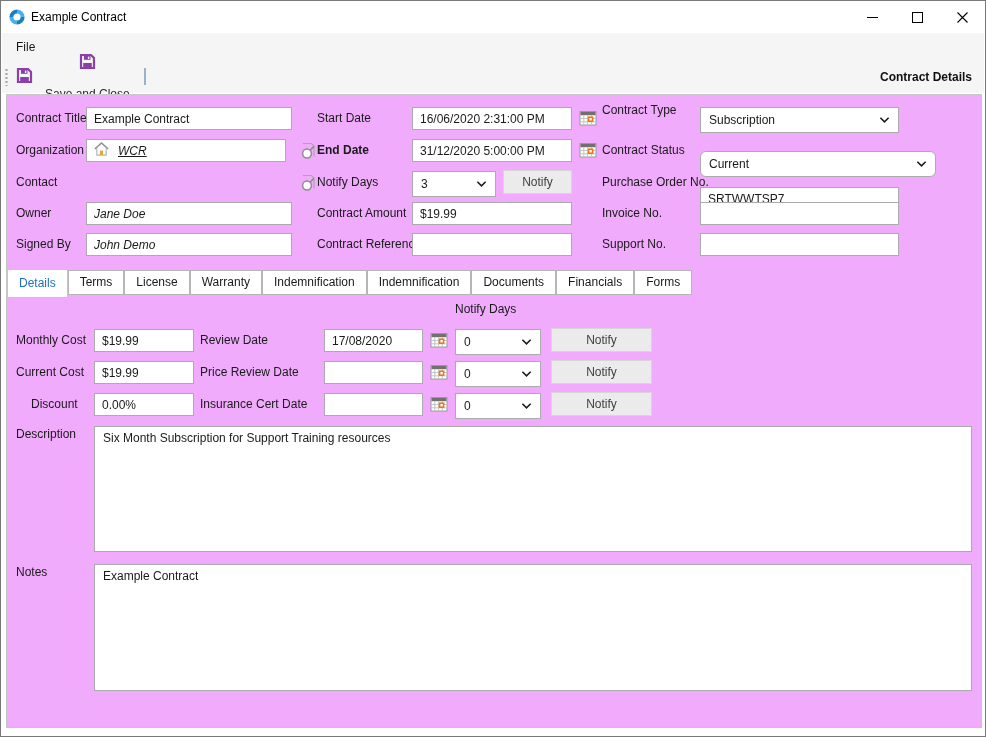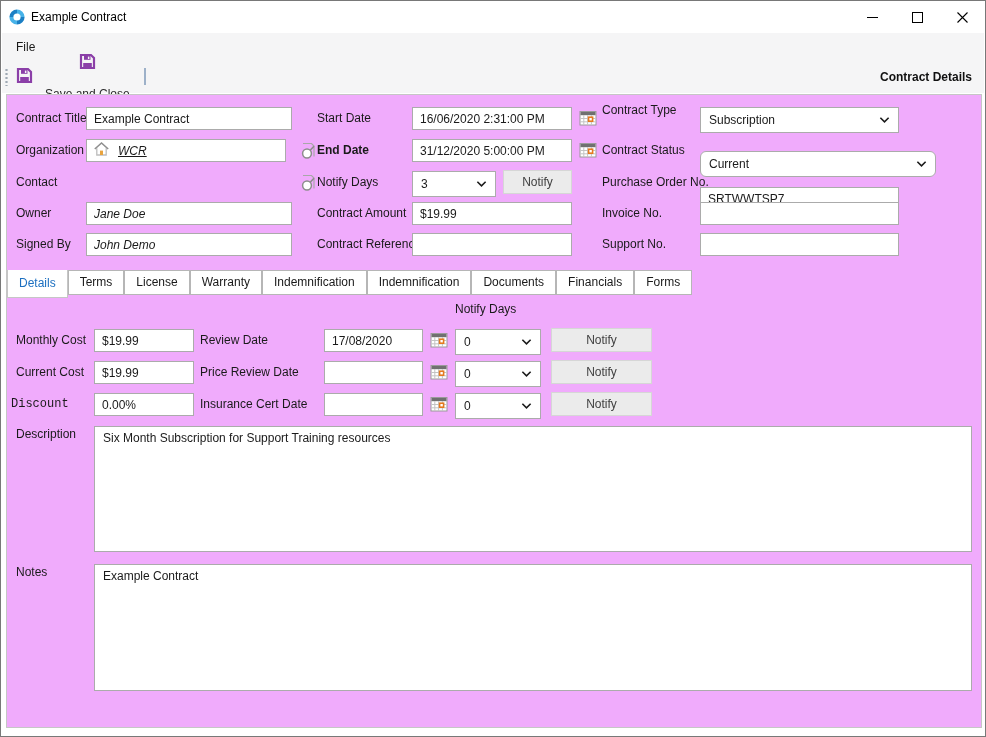--- a/index.html
+++ b/index.html
@@ -296,21 +296,21 @@
     <div class="combo" style="left:448px; top:266px; width:86px;">
       <span>0</span>
       <span>
         <svg width="11" height="8" viewBox="0 0 12 8">
             <path d="M1.5 1.5 L6 6 L10.5 1.5" fill="none" stroke="#1a1a1a" stroke-width="1.7"></path>
           </svg>
       </span>
     </div>
     <button class="push-btn" style="left:544px; top:265px; width:101px;">Notify</button>
 
-    <span class="lbl" style="left:4px; top:298px;font-family:Liberation Mono, monospace;">Discount</span>
+    <span class="lbl" style="left:24px; top:298px;">Discount</span>
     <input class="input" style="left: 87px; top: 298px; width: 100px;" value="0.00%">
     <span class="lbl" style="left:193px; top:298px;">Insurance Cert Date</span>
     <input class="input" style="left: 317px; top: 298px; width: 99px;" value="">
     <button class="icon-btn" style="left:423px; top:300px; width:18px; height:18px;">
       <svg width="18" height="18" viewBox="0 0 18 18">
         <rect x="1" y="2.5" width="16" height="13.5" fill="#fff" stroke="#9a9a9a"></rect>
         <rect x="1.5" y="3" width="15" height="3.2" fill="#707070"></rect>
         <g stroke="#c4c4c4" stroke-width="1">
           <line x1="1.5" y1="9.5" x2="16.5" y2="9.5"></line>
             <line x1="1.5" y1="12.8" x2="16.5" y2="12.8"></line>

